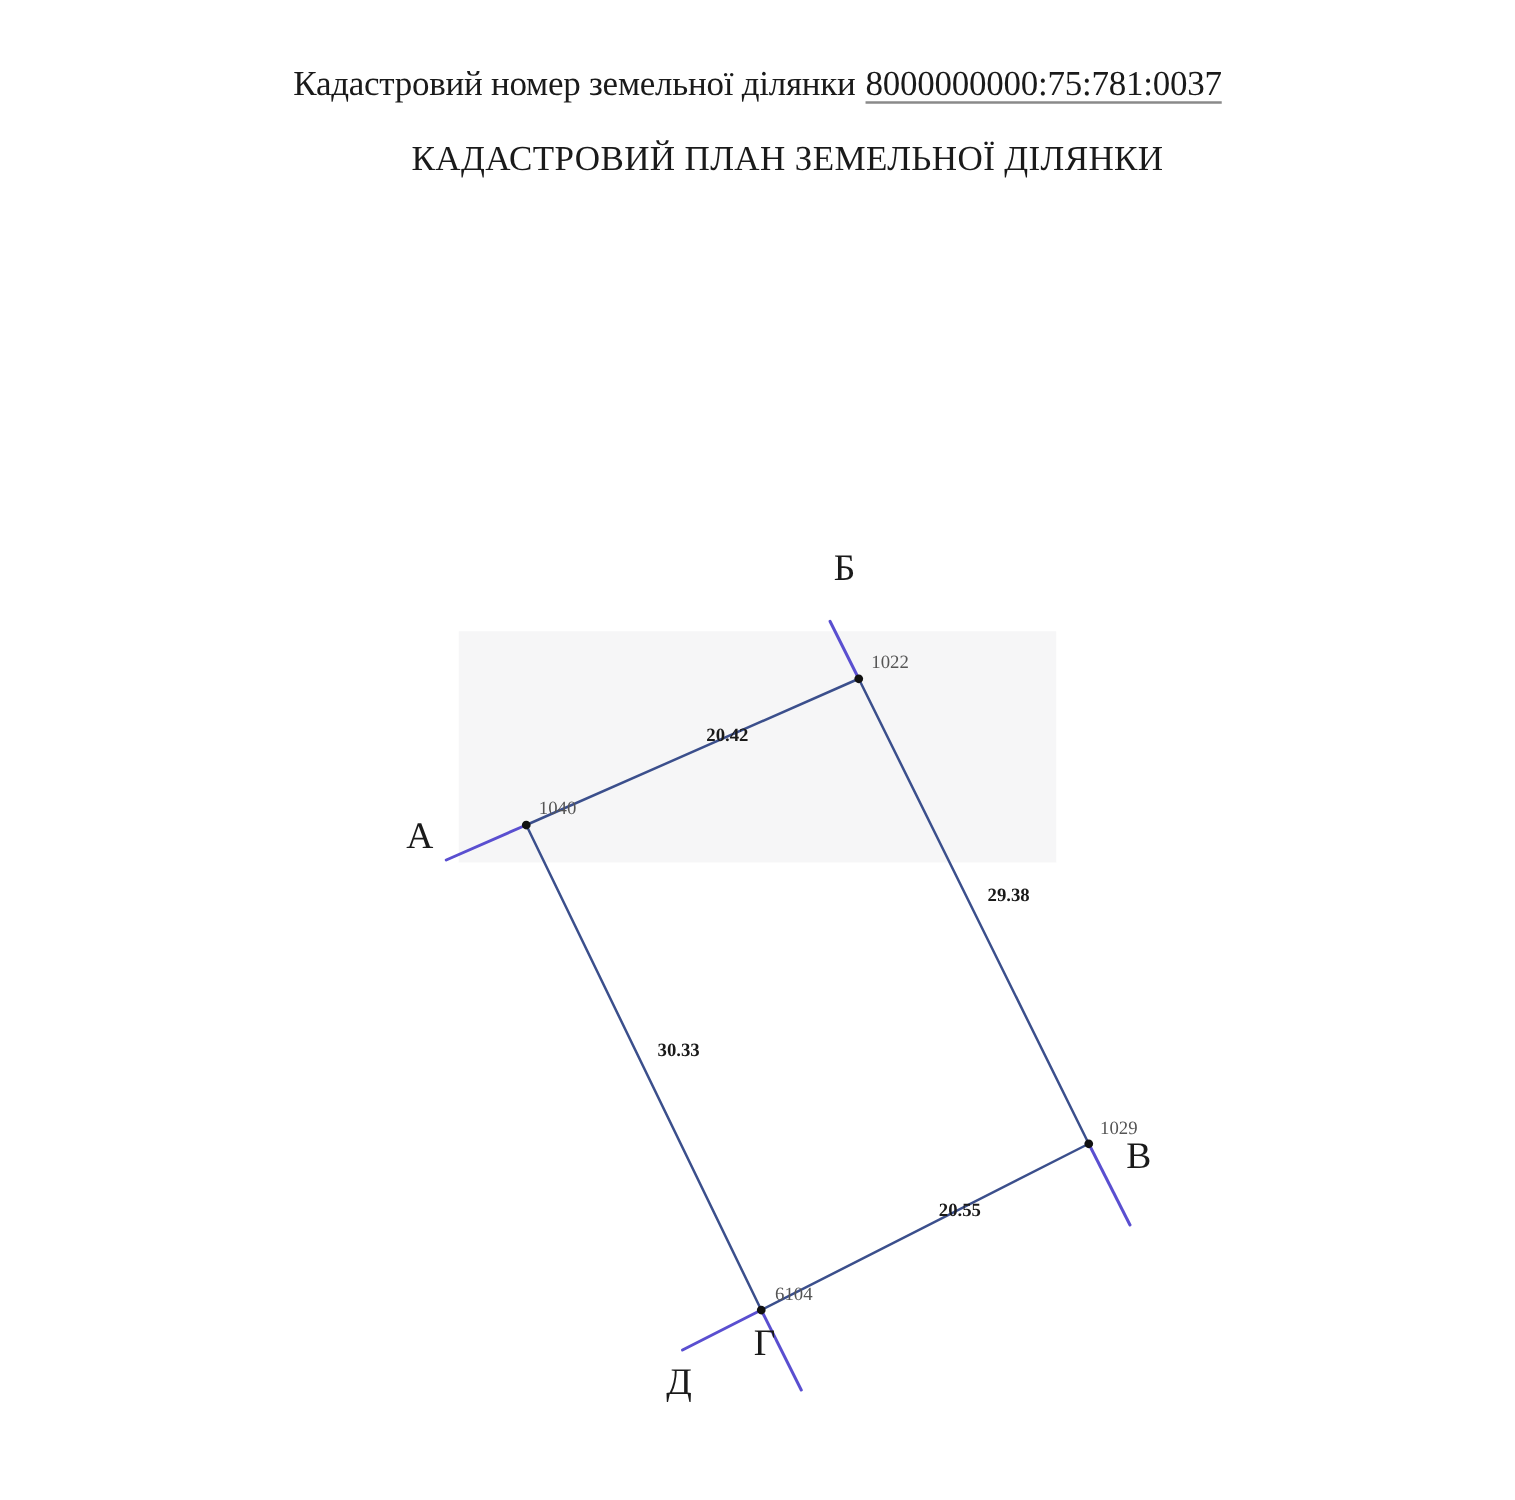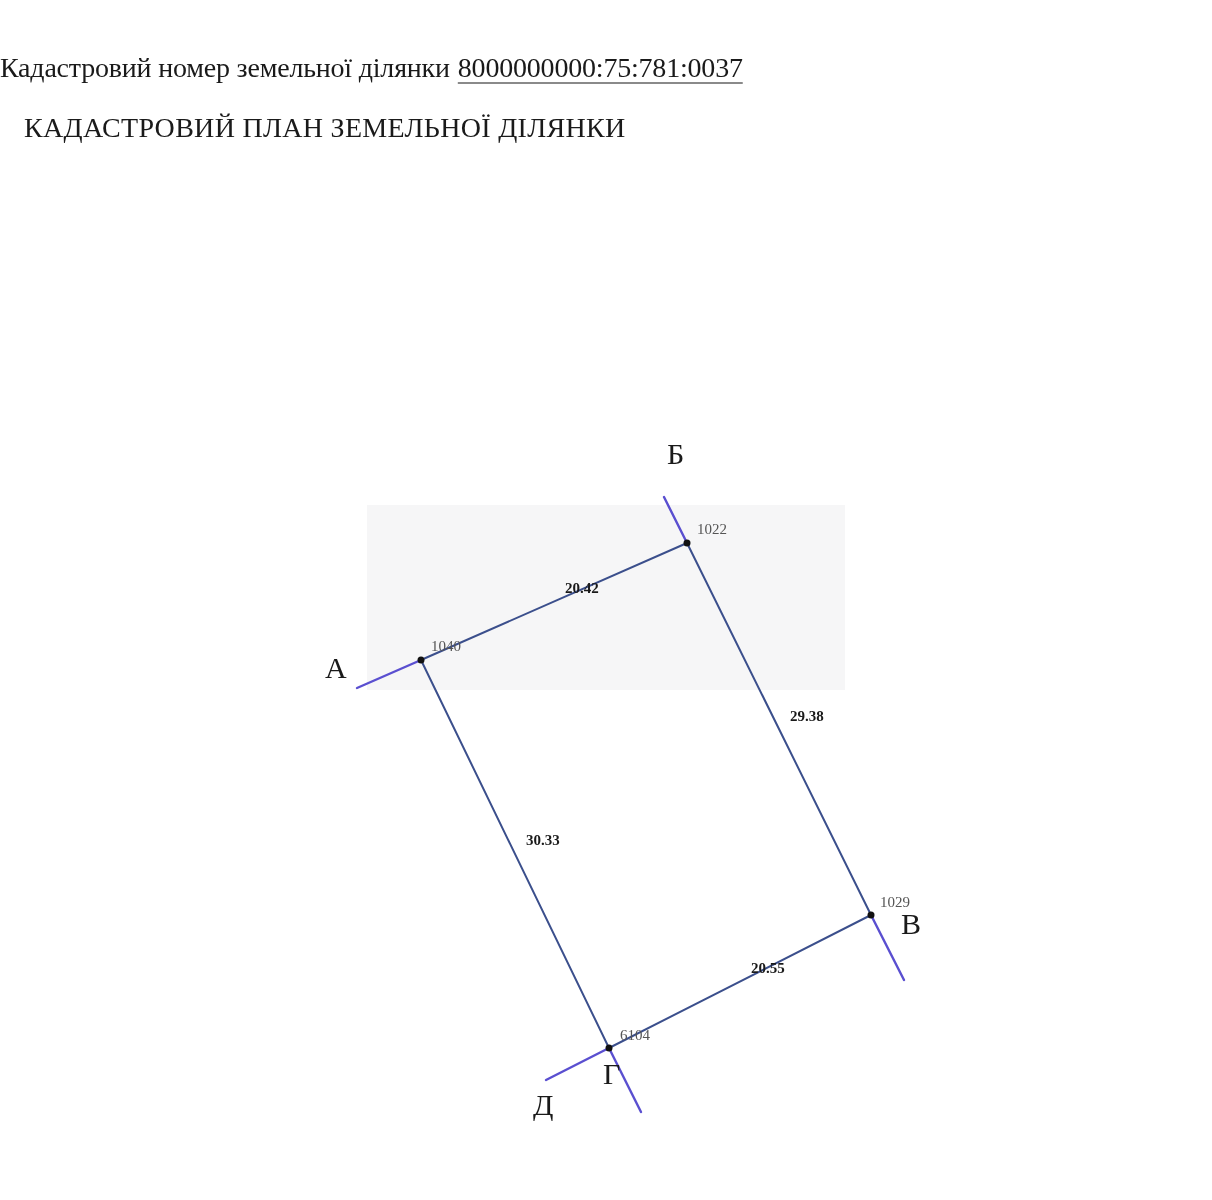--- a/index.html
+++ b/index.html
@@ -12,20 +12,21 @@
       height: 1200px;
       position: relative;
       overflow: hidden;
       font-family: "Liberation Serif", "DejaVu Serif", serif;
       color: #1a1a1a;
     }
     .header-line {
       position: absolute;
       left: 0;
       width: 1212px;
+      text-align: center;
       white-space: nowrap;
     }
     .cad-number-line {
       top: 52px;
       font-size: 28px;
       letter-spacing: -0.2px;
     }
     .cad-number-line .label {
       margin-right: 8px;
     }

